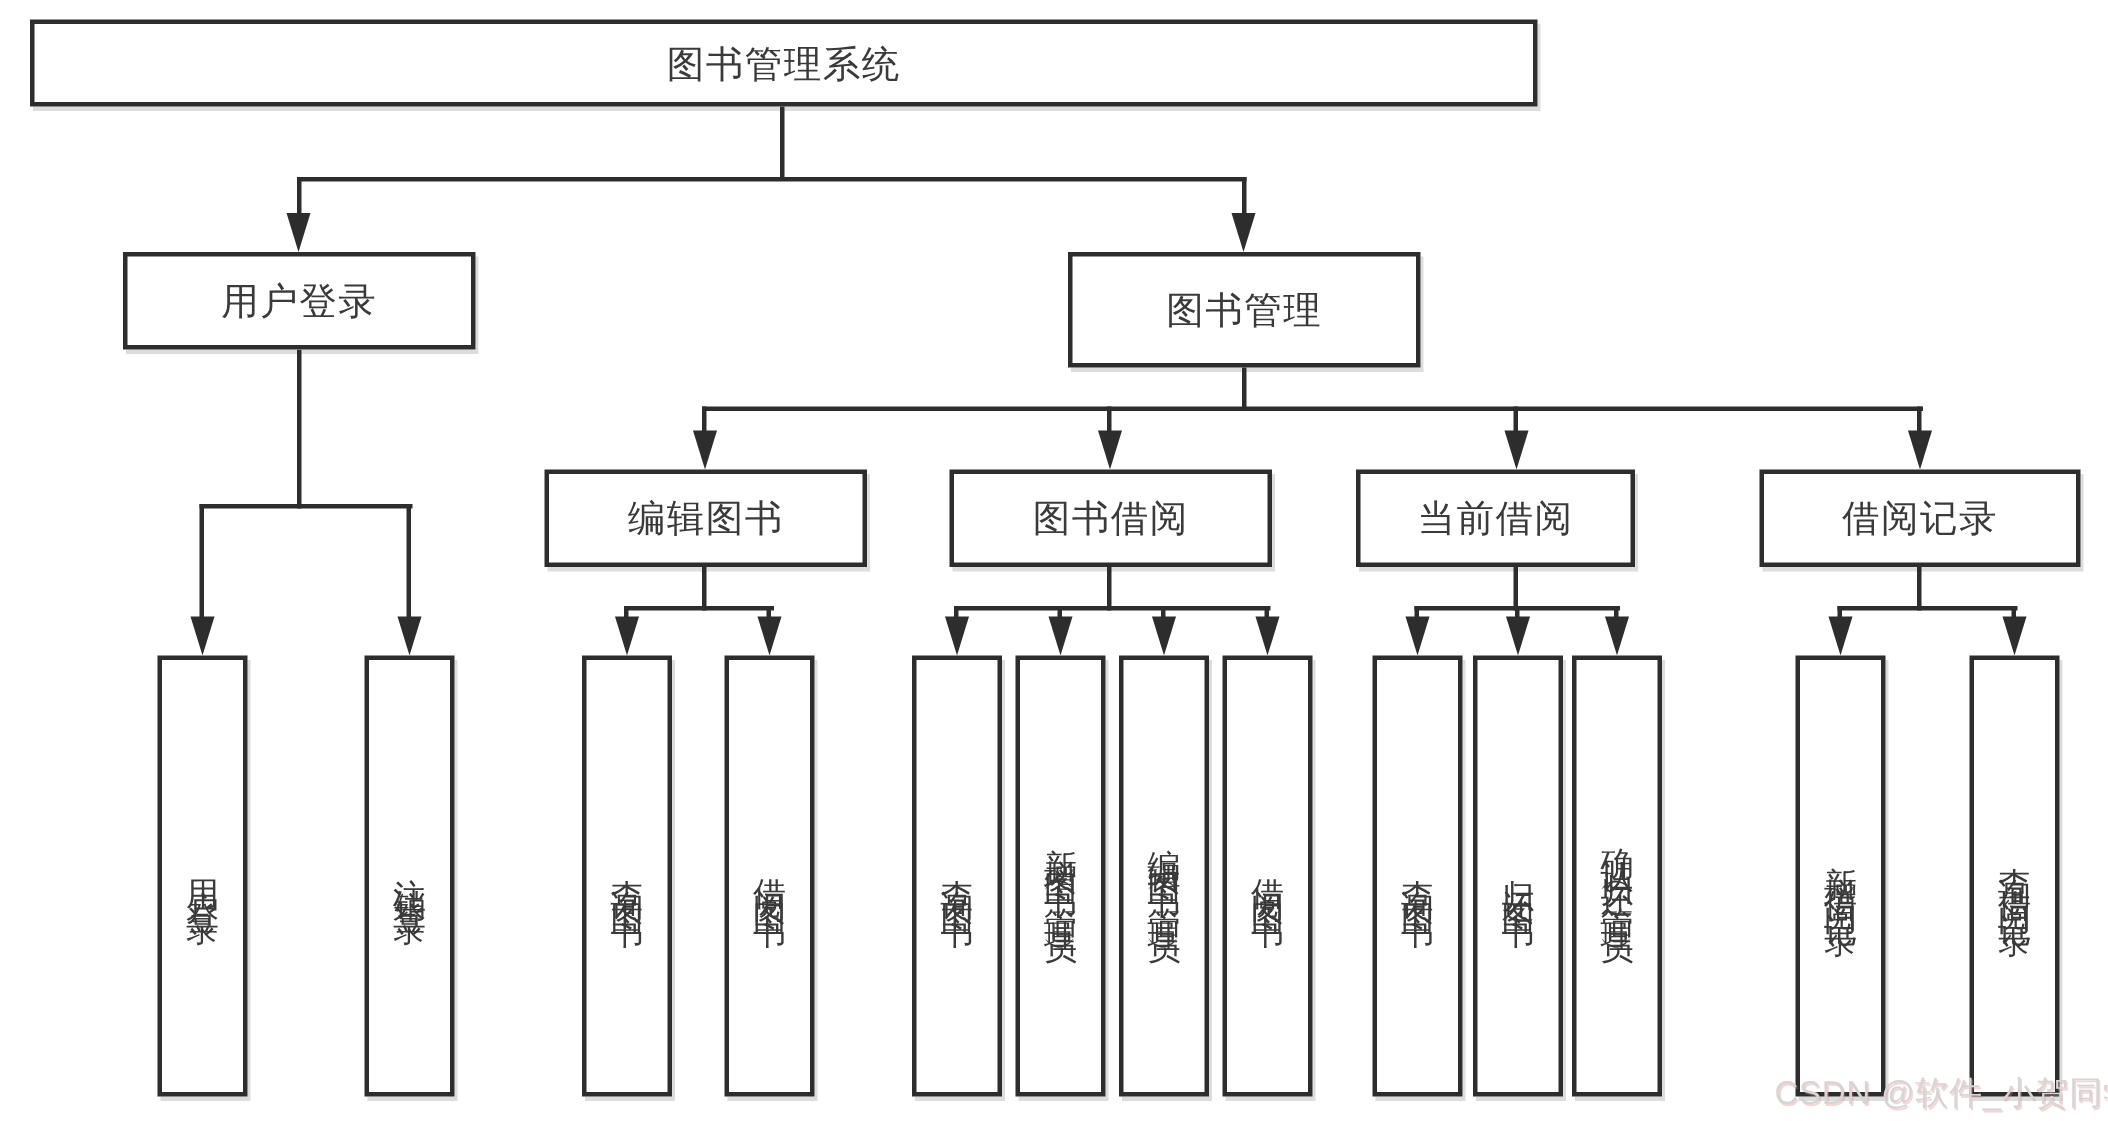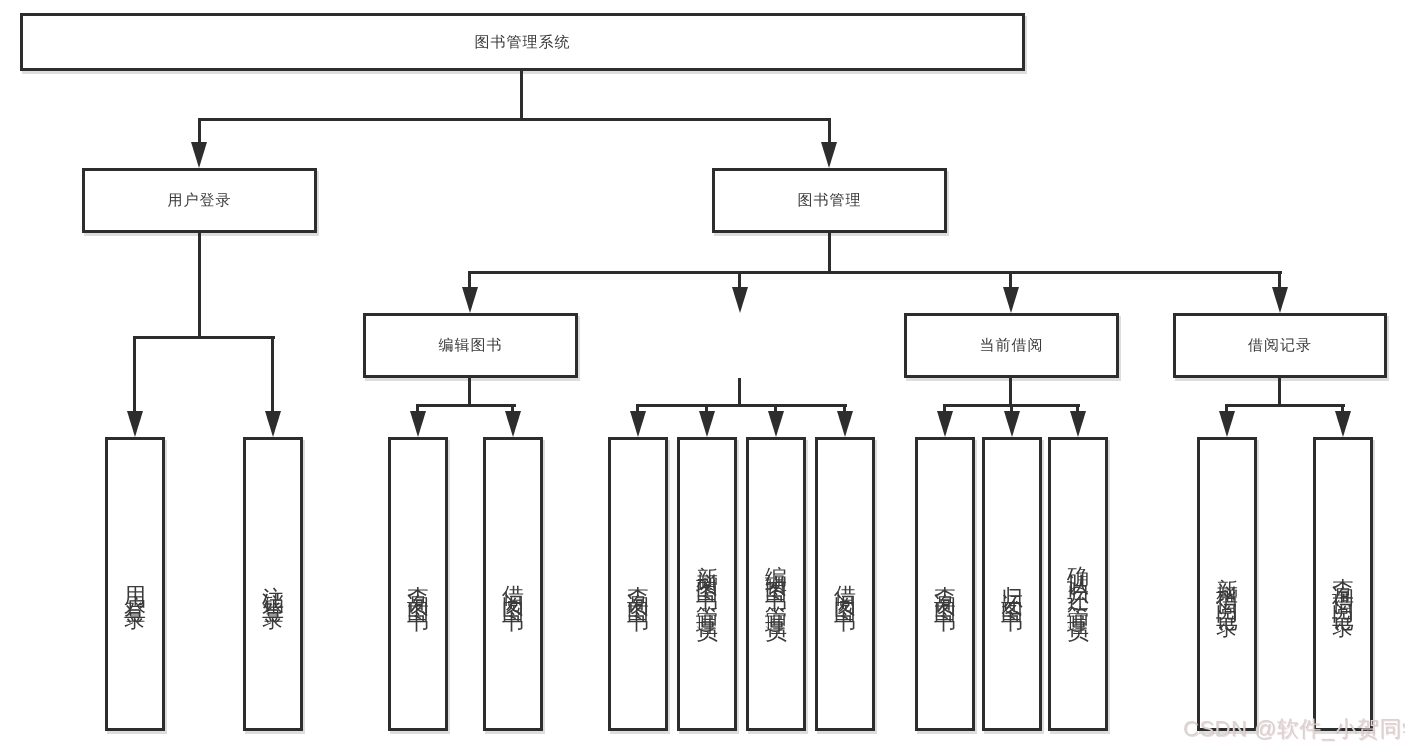--- a/index.html
+++ b/index.html
@@ -3,42 +3,42 @@
 <meta charset="utf-8">
 <style>
   * { margin:0; padding:0; box-sizing:border-box; }
   html,body { width:1405px; height:747px; background:#ffffff; overflow:hidden;
               font-family:"Liberation Sans","DejaVu Sans",sans-serif; }
   .stage { position:relative; width:1405px; height:747px; background:#ffffff; }
 
   .box { position:absolute; background:#ffffff; border:3px solid #2d2d2d;
          box-shadow:2px 3px 0 rgba(45,45,45,0.16);
          display:flex; align-items:center; justify-content:center;
-         color:#3a3a3a; font-size:15px; letter-spacing:1px; z-index:2; }
+         color:#3a3a3a; font-size:25px; letter-spacing:1px; z-index:2; }
 
   .vbox { writing-mode:vertical-rl; text-orientation:mixed;
           font-size:22px; letter-spacing:8px; line-height:54px; }
 
   .hline { position:absolute; height:3px; background:#2d2d2d; z-index:1; }
   .vline { position:absolute; width:3px;  background:#2d2d2d; z-index:1; }
   .arrowhead { position:absolute; width:0; height:0; z-index:1;
                border-left:8px solid transparent; border-right:8px solid transparent;
                border-top:26px solid #2d2d2d; }
 
   .watermark { position:absolute; left:1183px; top:714px; z-index:6;
                font-size:22px; color:#d8d4d4; letter-spacing:0.5px;
                text-shadow:1px 1px 0 rgba(214,140,140,0.35); white-space:nowrap; }
 
   
   .n-root  { left:20px;  top:13px;  width:1005px; height:58px; }
   .n-l2a   { left:82px;  top:168px; width:235px;  height:65px; }
-  .n-l2b   { left:712px; top:168px; width:235px;  height:65px; }
+  .n-l2b   { left:712px; top:168px; width:235px;  height:77px; }
   .n-l3a   { left:363px; top:313px; width:215px;  height:65px; }
   .n-l3b   { left:633px; top:313px; width:215px;  height:65px; }
-  .n-l3c   { left:904px; top:313px; width:215px;  height:65px; }
+  .n-l3c   { left:904px; top:313px; width:186px;  height:65px; }
   .n-l3d   { left:1173px;top:313px; width:214px;  height:65px; }
   .leaf    { top:437px; width:60px; height:294px; }
   .x0{left:105px}.x1{left:243px}.x2{left:388px}.x3{left:483px}.x4{left:608px}
   .x5{left:677px}.x6{left:746px}.x7{left:815px}.x8{left:915px}.x9{left:982px}
   .x10{left:1048px}.x11{left:1197px}.x12{left:1313px}
 </style>
 </head>
 <body>
 
 <div class="stage">
@@ -74,20 +74,23 @@
   <div class="arrowhead" style="left:462px;  top:287px;"></div>
   <div class="vline" style="left:738px;  top:271px; height:20px;"></div>
   <div class="arrowhead" style="left:732px;  top:287px;"></div>
   <div class="vline" style="left:1009px; top:271px; height:20px;"></div>
   <div class="arrowhead" style="left:1003px; top:287px;"></div>
   <div class="vline" style="left:1278px; top:271px; height:20px;"></div>
   <div class="arrowhead" style="left:1272px; top:287px;"></div>
 
   <div class="box n-l3a">
     <span>编辑图书</span>
+  </div>
+  <div class="box n-l3b">
+    <span>图书借阅</span>
   </div>
   <div class="box n-l3c">
     <span>当前借阅</span>
   </div>
   <div class="box n-l3d">
     <span>借阅记录</span>
   </div>
 
   <div class="vline" style="left:468px; top:378px; height:29px;"></div>
   <div class="hline" style="left:416px; top:404px; width:100px;"></div>

